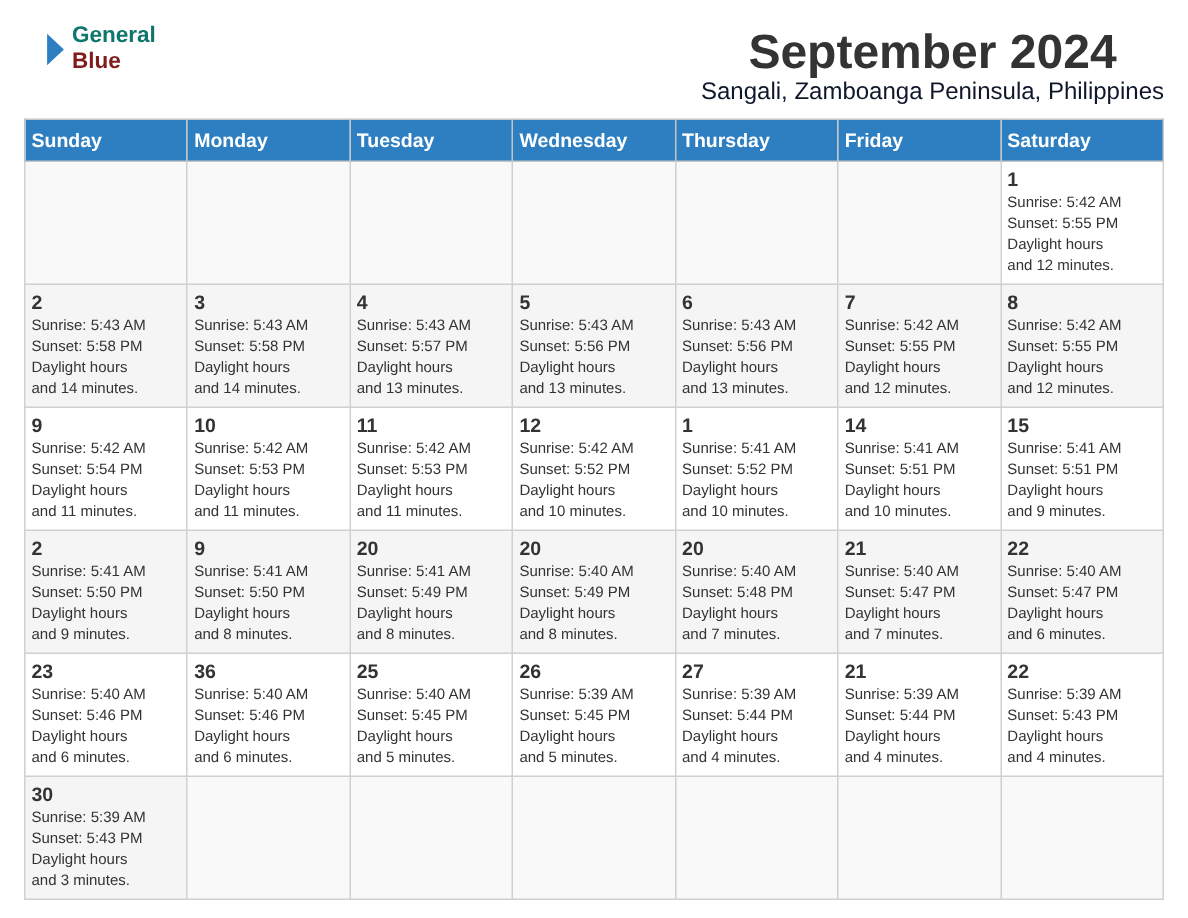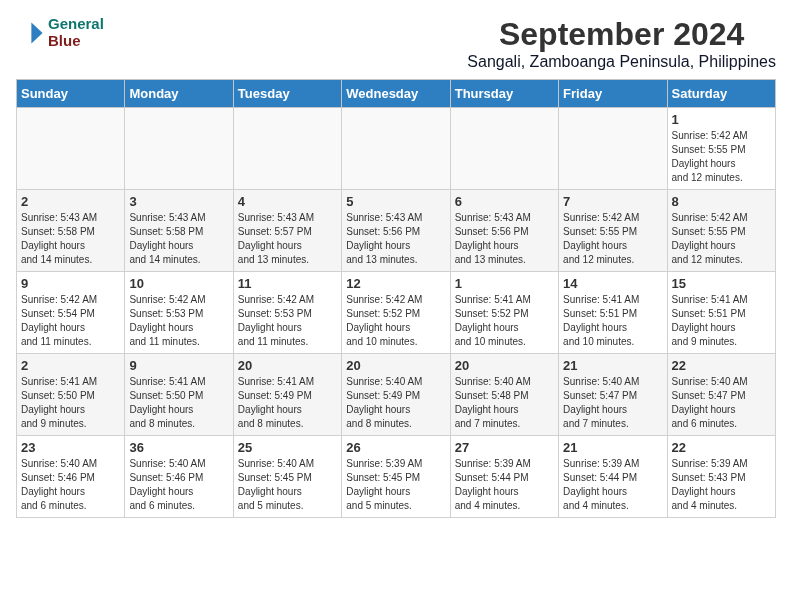--- a/index.html
+++ b/index.html
@@ -391,14 +391,31 @@
         <td>
         <span class="day-num">22</span>
         <div class="day-info">
           Sunrise: 5:39 AM<br>
           Sunset: 5:43 PM<br>
           Daylight hours<br>
           and 4 minutes.
         </div>
       </td>
       </tr>
+      <tr>
+        <td>
+        <span class="day-num">30</span>
+        <div class="day-info">
+          Sunrise: 5:39 AM<br>
+          Sunset: 5:43 PM<br>
+          Daylight hours<br>
+          and 3 minutes.
+        </div>
+      </td>
+        <td class="empty-cell"></td>
+        <td class="empty-cell"></td>
+        <td class="empty-cell"></td>
+        <td class="empty-cell"></td>
+        <td class="empty-cell"></td>
+        <td class="empty-cell"></td>
+      </tr>
     </tbody>
 </table>
 
 </body></html>

